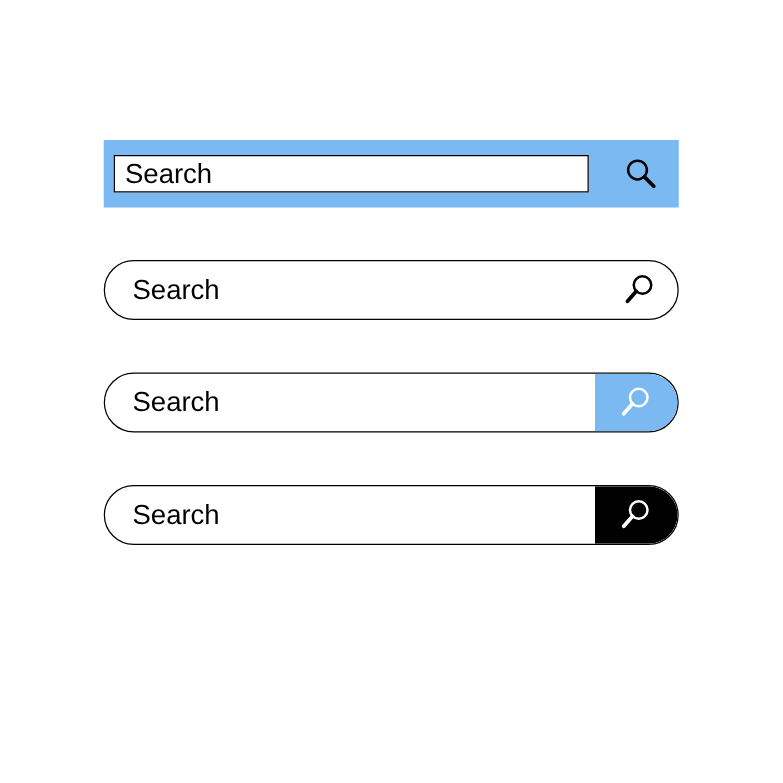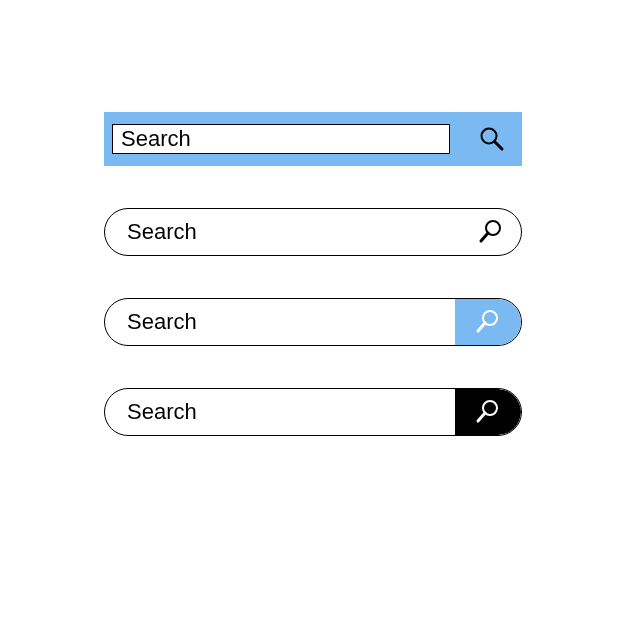--- a/index.html
+++ b/index.html
@@ -9,21 +9,21 @@
       background: #ffffff;
       font-family: Arial, Helvetica, sans-serif;
       display: flex;
       flex-direction: column;
       align-items: center;
       padding-top: 112px;
       gap: 42px;
     }
 
     .searchbar {
-      width: 418px;
+      width: 460px;
       position: relative;
       gap: 20px;
     }
 
     
     .v1 {
       background: #7ab9f2;
       padding: 8px 8px;
       height: 54px;
       display: flex;

